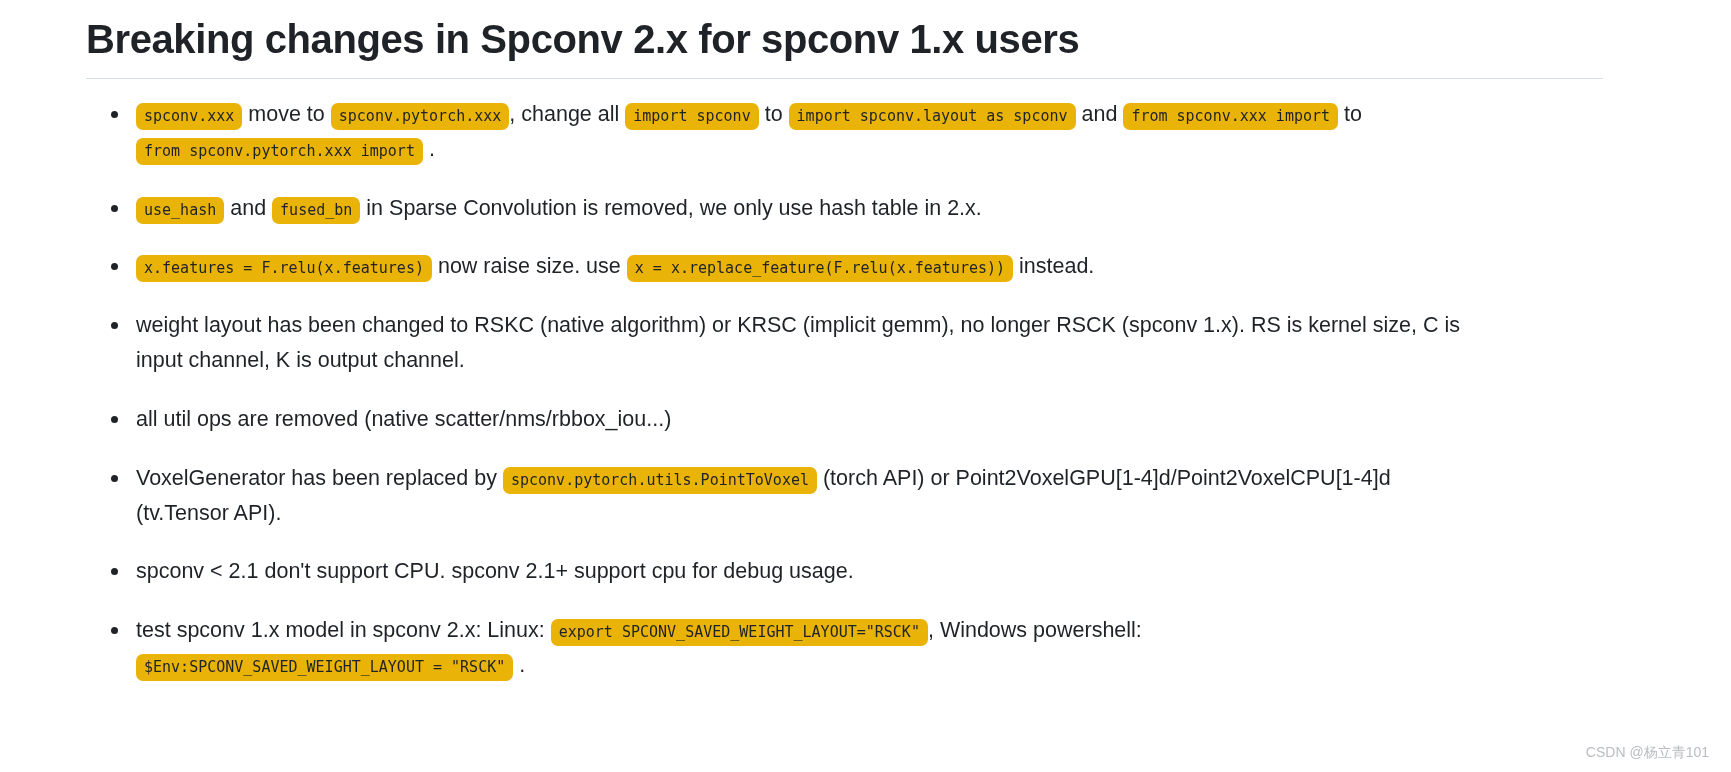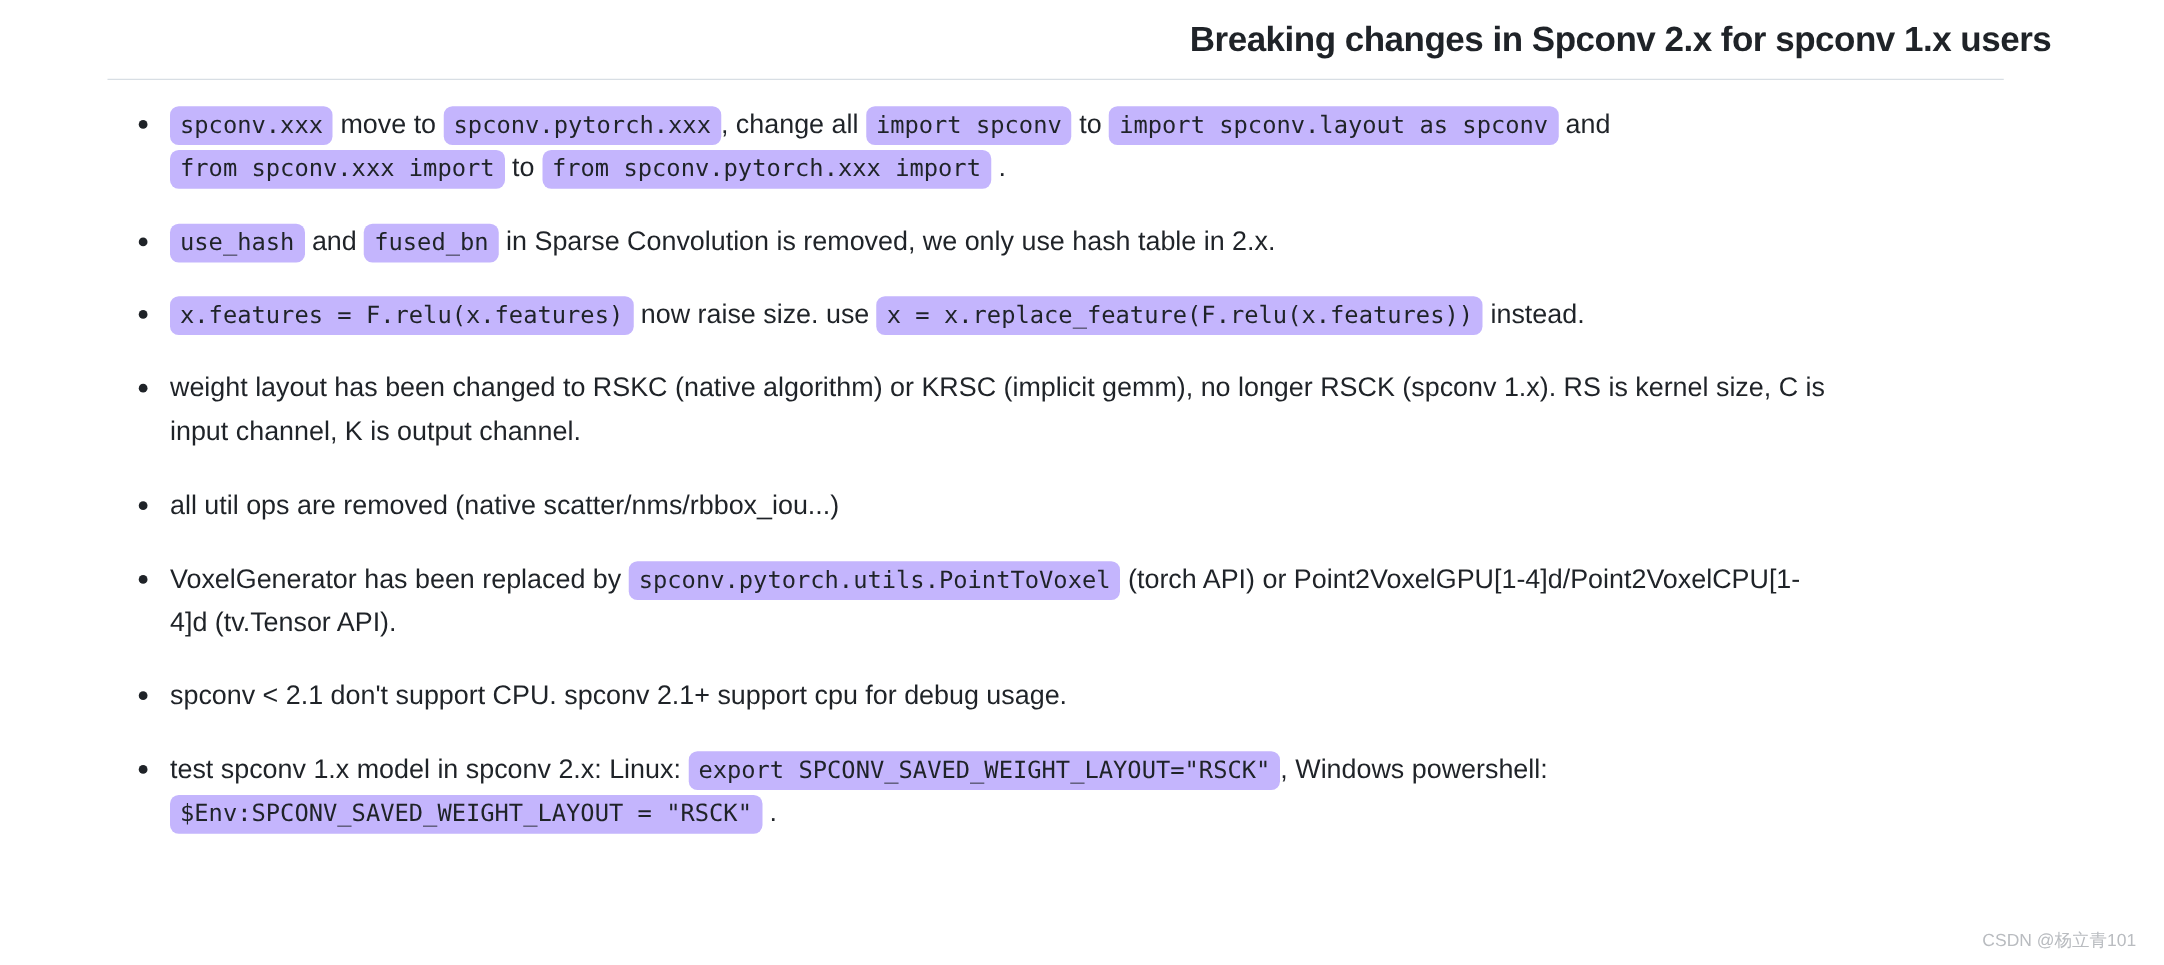--- a/index.html
+++ b/index.html
@@ -21,28 +21,27 @@
     width: 1731px;
     height: 772px;
   }
   .doc {
     position: absolute;
     left: 86px;
     top: 14px;
     width: 1555px;
   }
   h1.page-title {
-    font-size: 28px;
+    font-size: 40px;
     font-weight: bold;
     line-height: 1.25;
     letter-spacing: -0.4px;
     margin: 0;
     padding: 0 0 14px 0;
     color: #1f2328;
-    text-align: right;
   }
   .rule {
     height: 1px;
     background: #d8dee4;
     width: 1517px;
     margin: 0 0 18px 0;
   }
   ul.bullets {
     list-style: none;
     margin: 0;
@@ -63,22 +62,22 @@
     position: absolute;
     left: 25px;
     top: 14px;
     width: 7px;
     height: 7px;
     border-radius: 50%;
     background: #1f2328;
   }
   code {
     font-family: "DejaVu Sans Mono", "Liberation Mono", monospace;
-    font-size: 19px;
-    background: #c4b5fd;
+    font-size: 15px;
+    background: #eab308;
     border-radius: 7px;
     padding: 4px 8px 5px 8px;
     color: #1f2328;
     white-space: nowrap;
     line-height: 1.2;
   }
   .li-b1 { max-width: 1390px; }
   .li-b4 { max-width: 1360px; }
   .li-b6 { max-width: 1330px; }
   .li-b8 { max-width: 1120px; }

